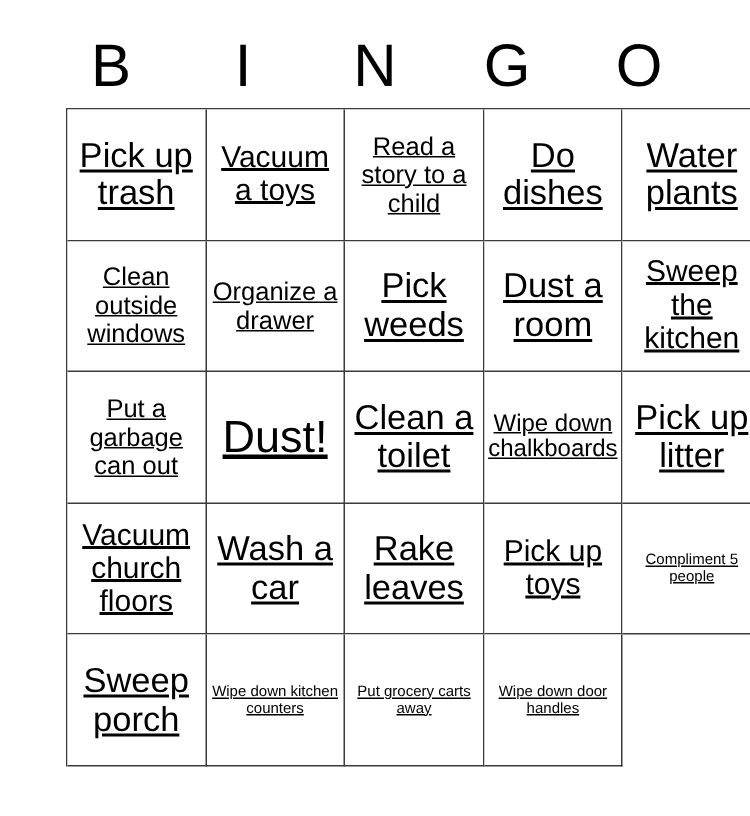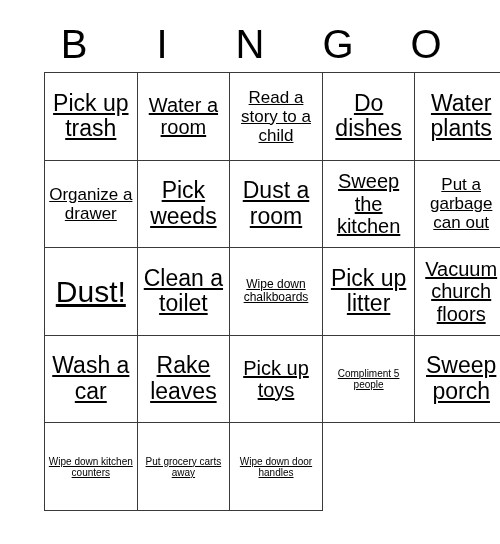--- a/index.html
+++ b/index.html
@@ -73,21 +73,21 @@
   }
   .cell-text {
     display: block;
     width: 100%;
     line-height: 1.12;
     color: #000000;
     word-wrap: break-word;
   }
 
   
-  .fs-xs   { font-size: 12px; }
+  .fs-xs   { font-size: 16px; }
   .fs-sm   { font-size: 10px; }
   .fs-md   { font-size: 17px; }
   .fs-lg   { font-size: 20px; }
   .fs-xl   { font-size: 23px; }
   .fs-free { font-size: 30px; }
 </style>
 </head>
 <body>
 
 <div class="card">
@@ -98,30 +98,33 @@
     <div class="header-cell">N</div>
     <div class="header-cell">G</div>
     <div class="header-cell">O</div>
   </div>
 
   <div class="grid" id="bingo-grid">
       <div class="cell">
         <span class="cell-text fs-xl">Pick up trash</span>
       </div>
       <div class="cell">
-        <span class="cell-text fs-lg">Water a room</span>
+        <span class="cell-text fs-lg">Vacuum a toys</span>
       </div>
       <div class="cell">
         <span class="cell-text fs-md">Read a story to a child</span>
       </div>
       <div class="cell">
         <span class="cell-text fs-xl">Do dishes</span>
       </div>
       <div class="cell">
         <span class="cell-text fs-xl">Water plants</span>
+      </div>
+      <div class="cell">
+        <span class="cell-text fs-md">Clean outside windows</span>
       </div>
       <div class="cell">
         <span class="cell-text fs-md">Organize a drawer</span>
       </div>
       <div class="cell">
         <span class="cell-text fs-xl">Pick weeds</span>
       </div>
       <div class="cell">
         <span class="cell-text fs-xl">Dust a room</span>
       </div>

